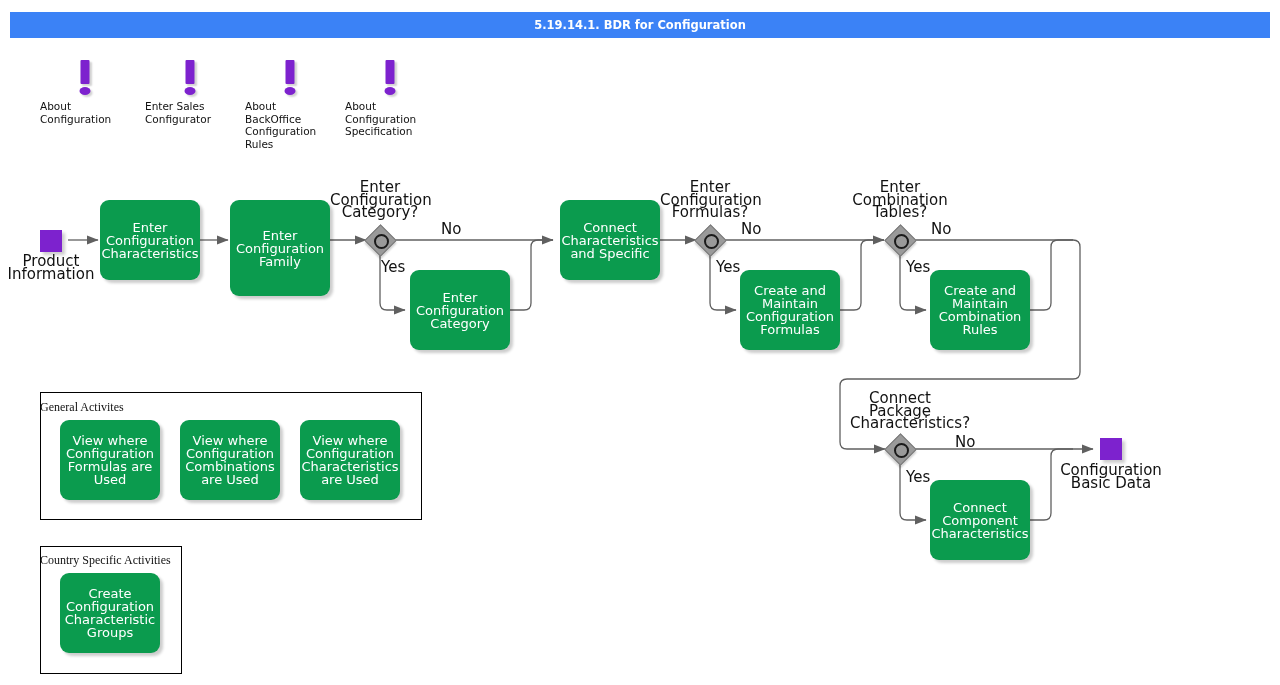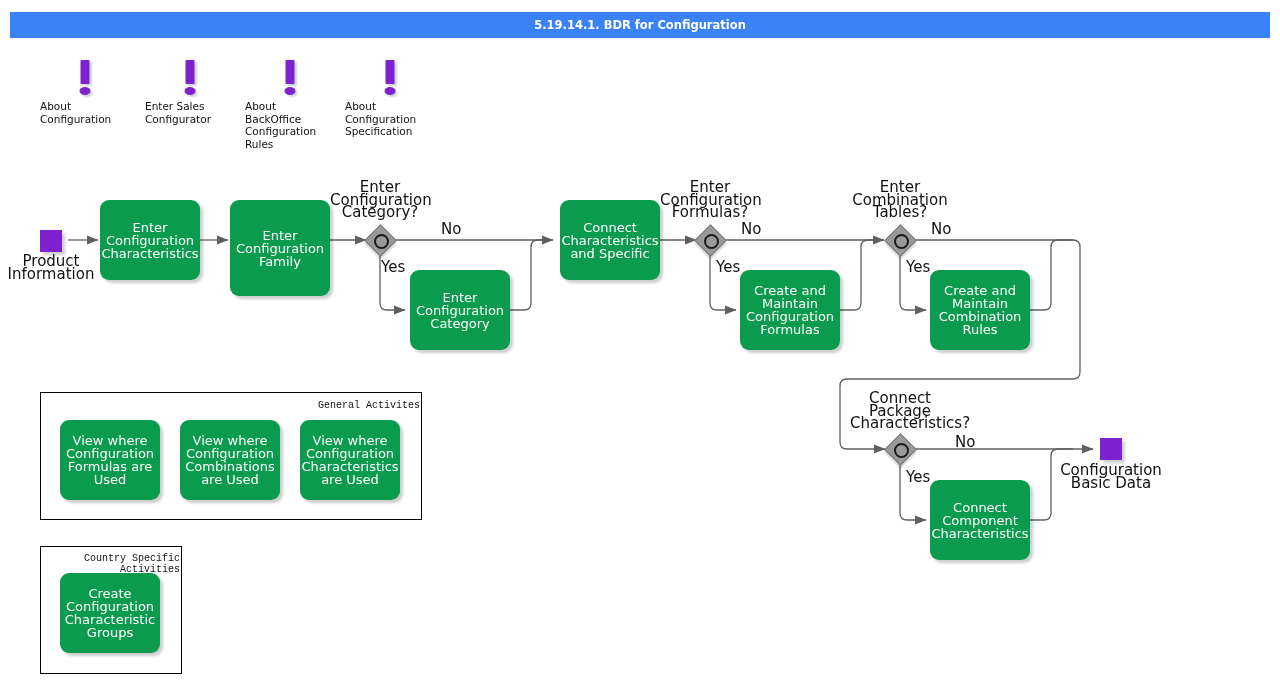--- a/index.html
+++ b/index.html
@@ -91,22 +91,22 @@
   .ylabel{
     position:absolute;font-size:15px;color:#111;
     font-family:"DejaVu Sans", sans-serif;
   }
 
   
   .frame{
     position:absolute;border:1.5px solid #000;background:#ffffff;
   }
   .frame-title{
-    position:absolute;font-size:10px;color:#111;text-align:right;
-    font-family:Liberation Mono, monospace;
+    position:absolute;font-size:12px;color:#111;text-align:left;
+    font-family:Liberation Serif, serif;
   }
 </style>
 </head>
 <body>
 
 <div id="canvas">
 
   <div class="titlebar">
     <div class="txt">5.19.14.1. BDR for Configuration</div>
   </div>

